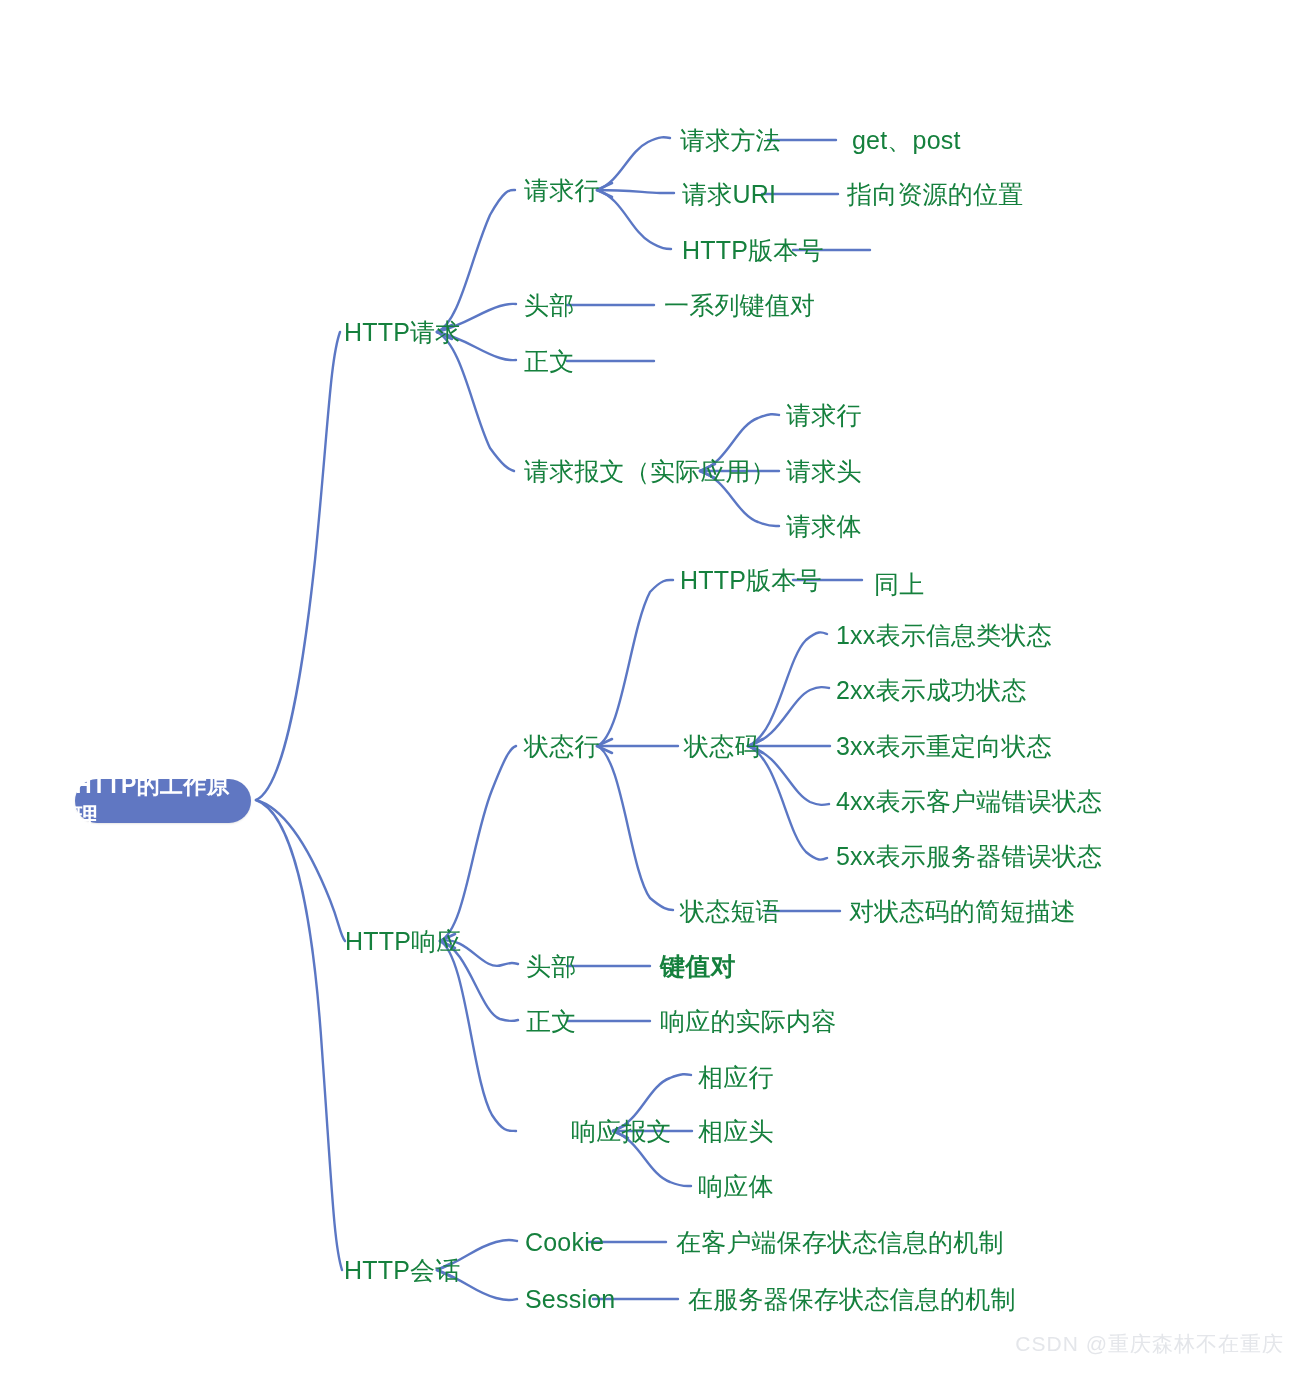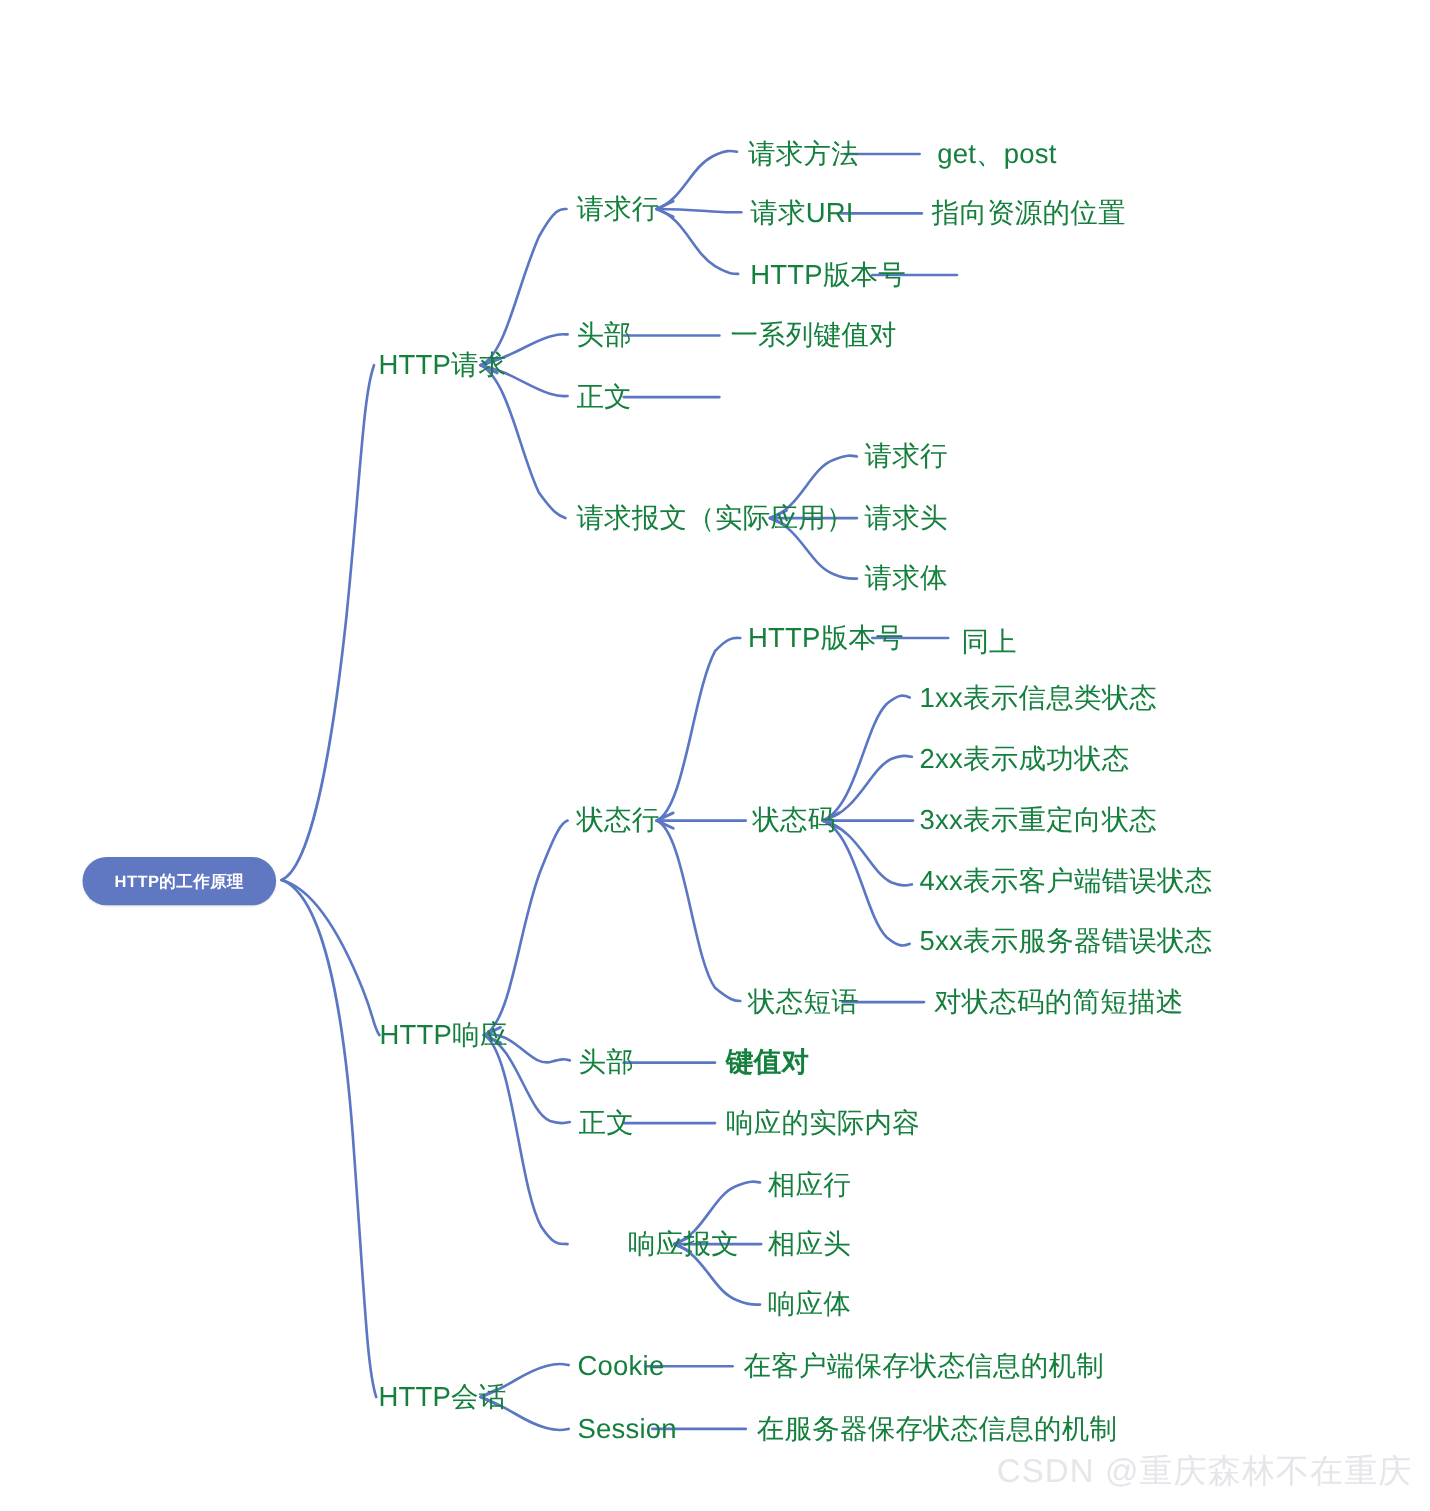--- a/index.html
+++ b/index.html
@@ -20,33 +20,33 @@
     line-height:24px;
     letter-spacing:0.2px;
   }
   
   .node.c{transform:translateY(-12px);}
   .root{
     position:absolute;
     background:#6077c2;
     color:#ffffff;
     font-weight:bold;
-    font-size:15px;
+    font-size:23px;
     border-radius:22px;
     display:flex;
     align-items:center;
     justify-content:center;
     box-shadow:0 1px 2px rgba(0,0,0,0.10);
     letter-spacing:0.4px;
   }
   .watermark{
     position:absolute;
     right:16px;bottom:16px;
     color:#e4e6ea;
-    font-size:30px;
+    font-size:21px;
     letter-spacing:1px;
     user-select:none;
     text-align:center;
   }
 </style>
 </head>
 <body>
 
 <div id="stage">
 

